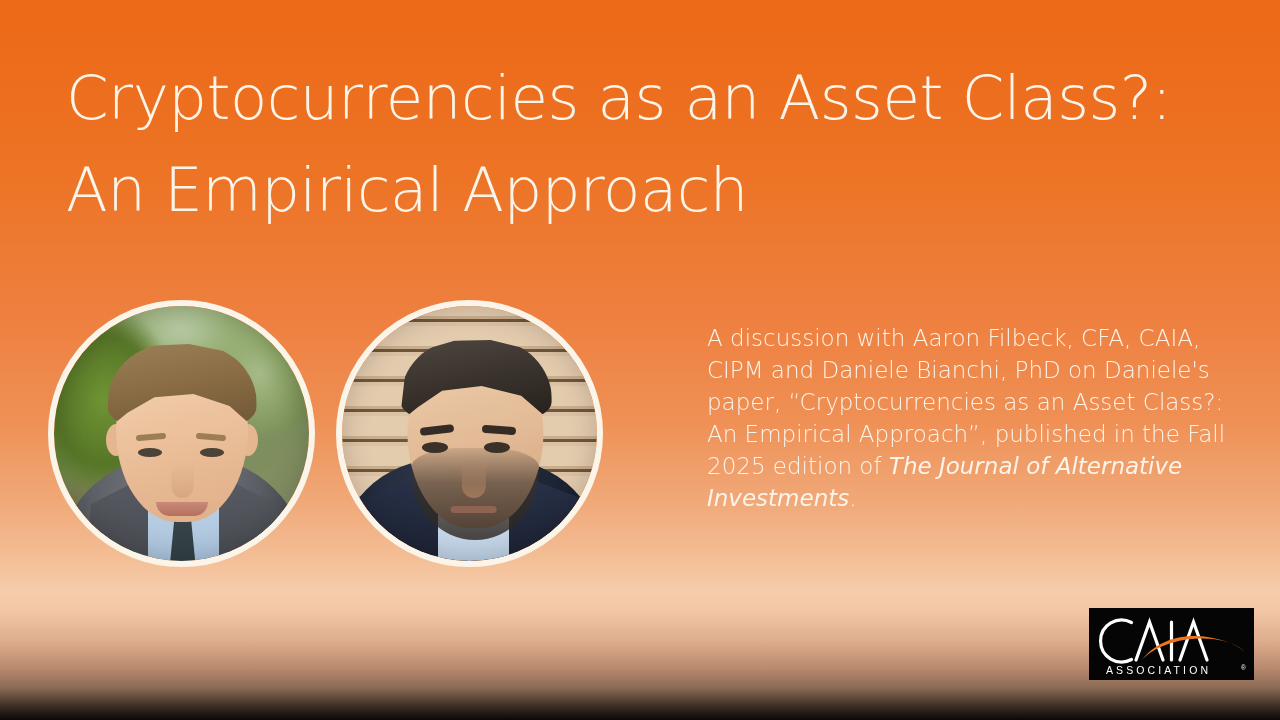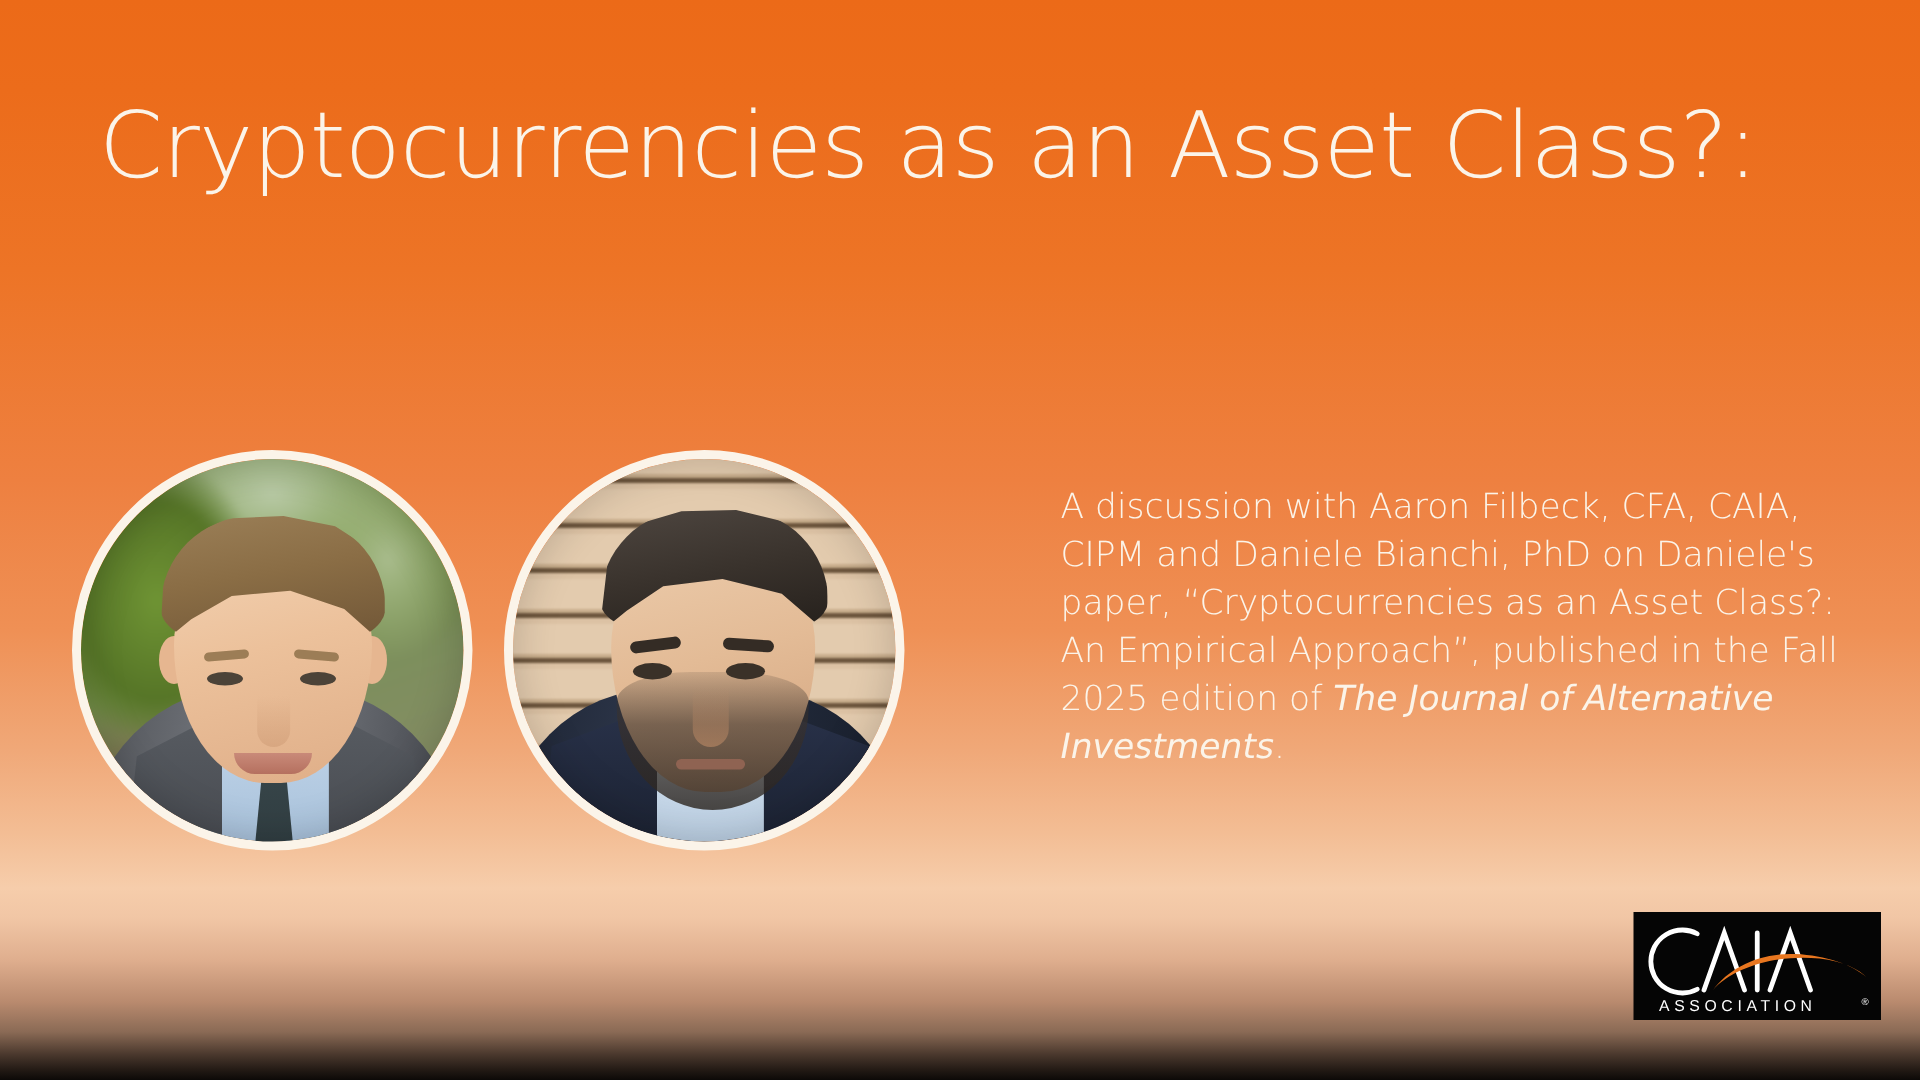--- a/index.html
+++ b/index.html
@@ -356,20 +356,21 @@
   }
   .logo svg { display: block; }
 </style>
 </head>
 <body>
 
 <div id="slide">
 
   <div class="title-block">
     <div class="title-line">Cryptocurrencies as an Asset Class?:</div>
+    <div class="title-line">An Empirical Approach</div>
   </div>
 
   <div class="portrait" id="portrait-left">
     <div class="photo">
       <div class="bg-green"></div>
       <div class="l-suit"></div>
       <div class="l-shirt"></div>
       <div class="l-lapelL"></div>
       <div class="l-lapelR"></div>
       <div class="l-tie"></div>

